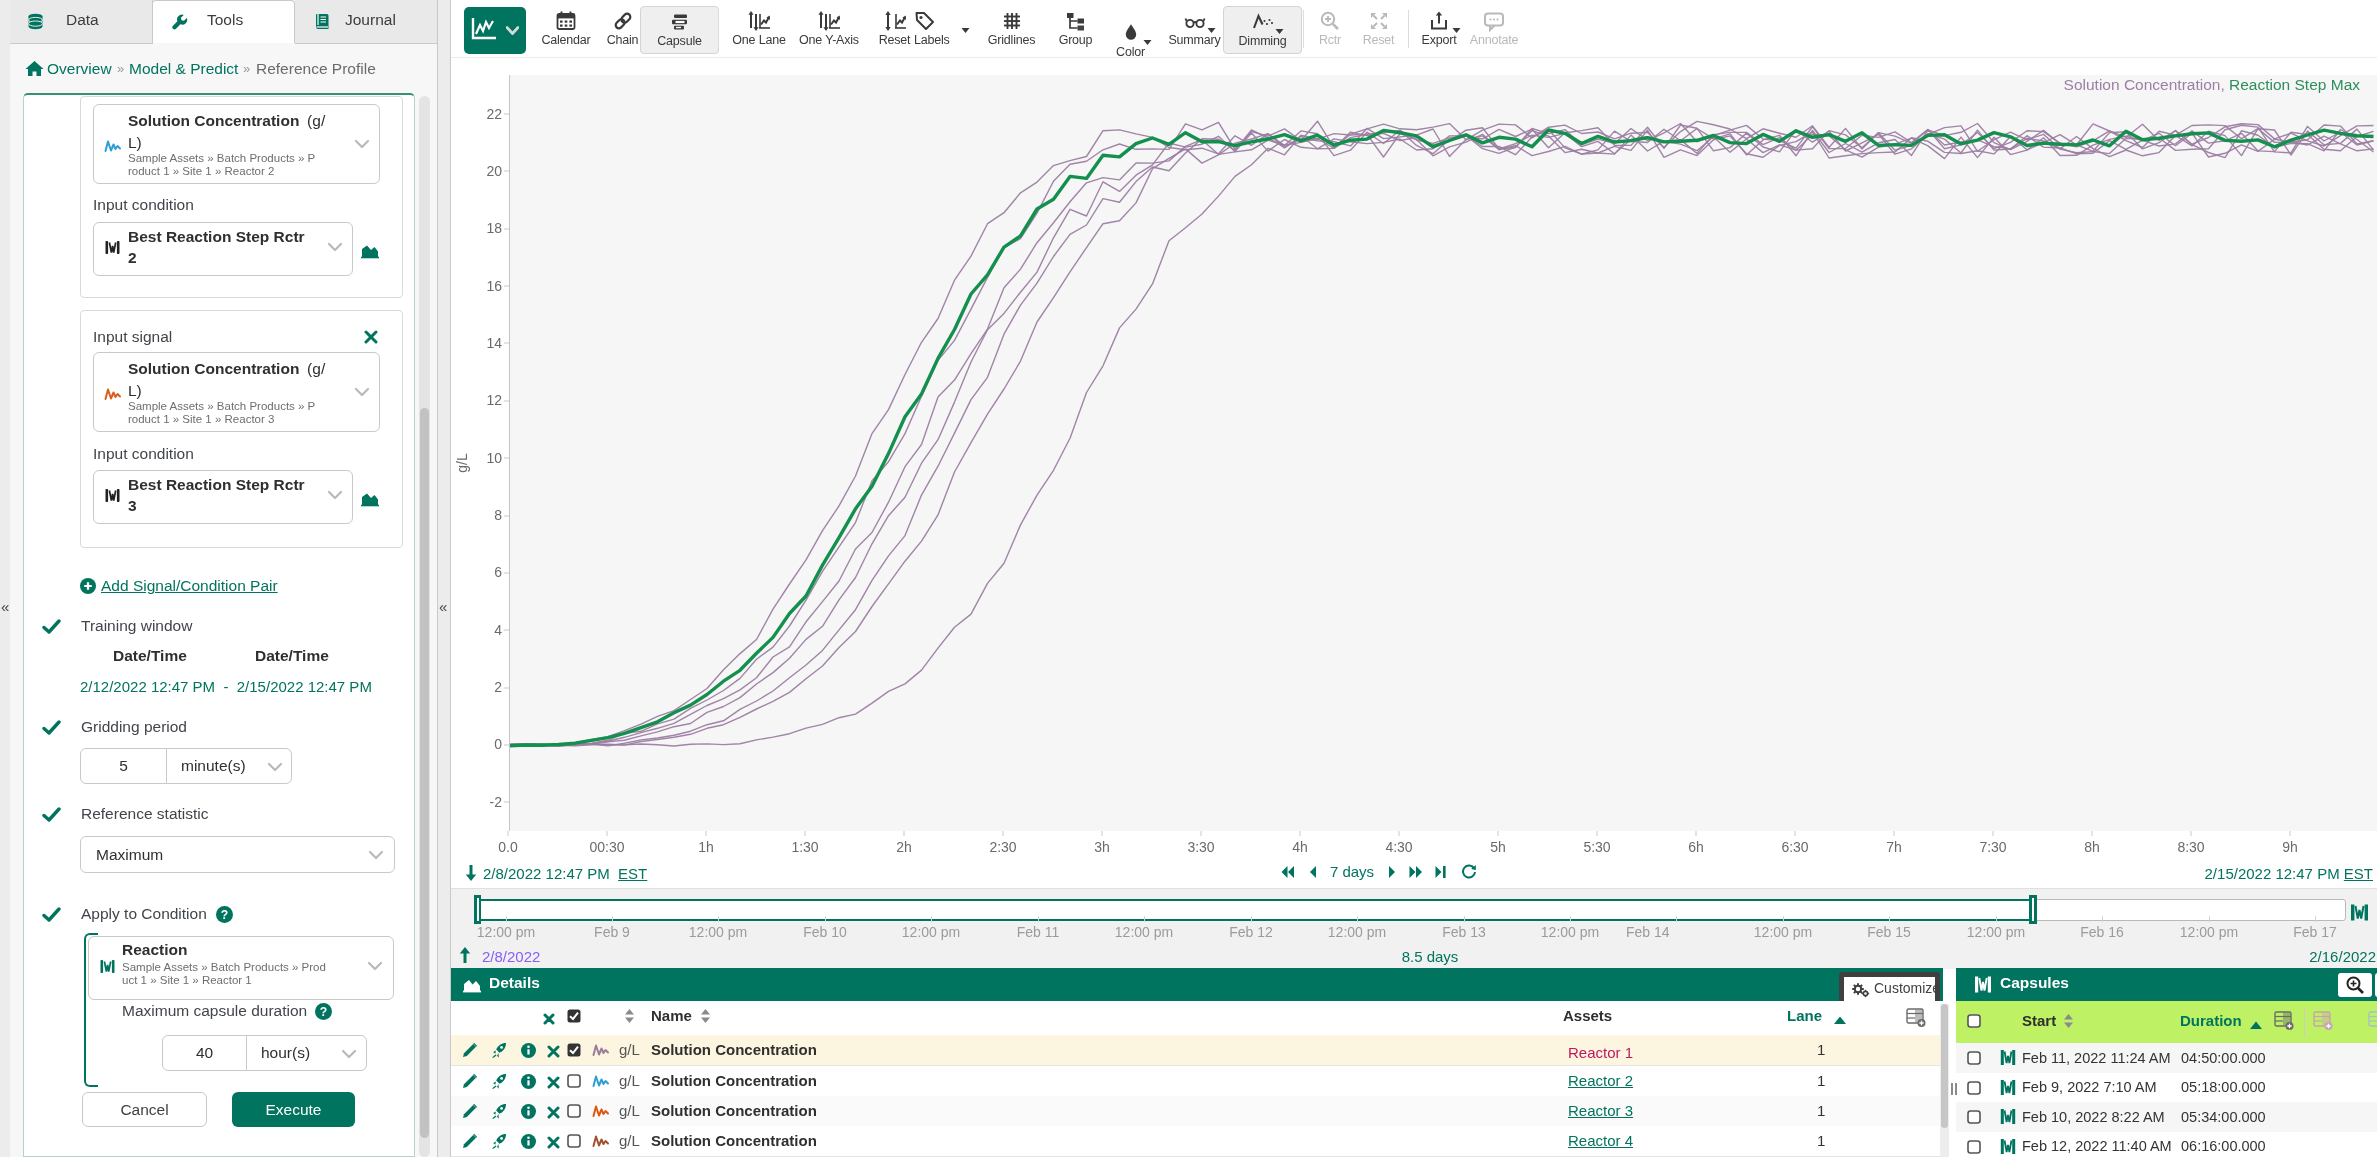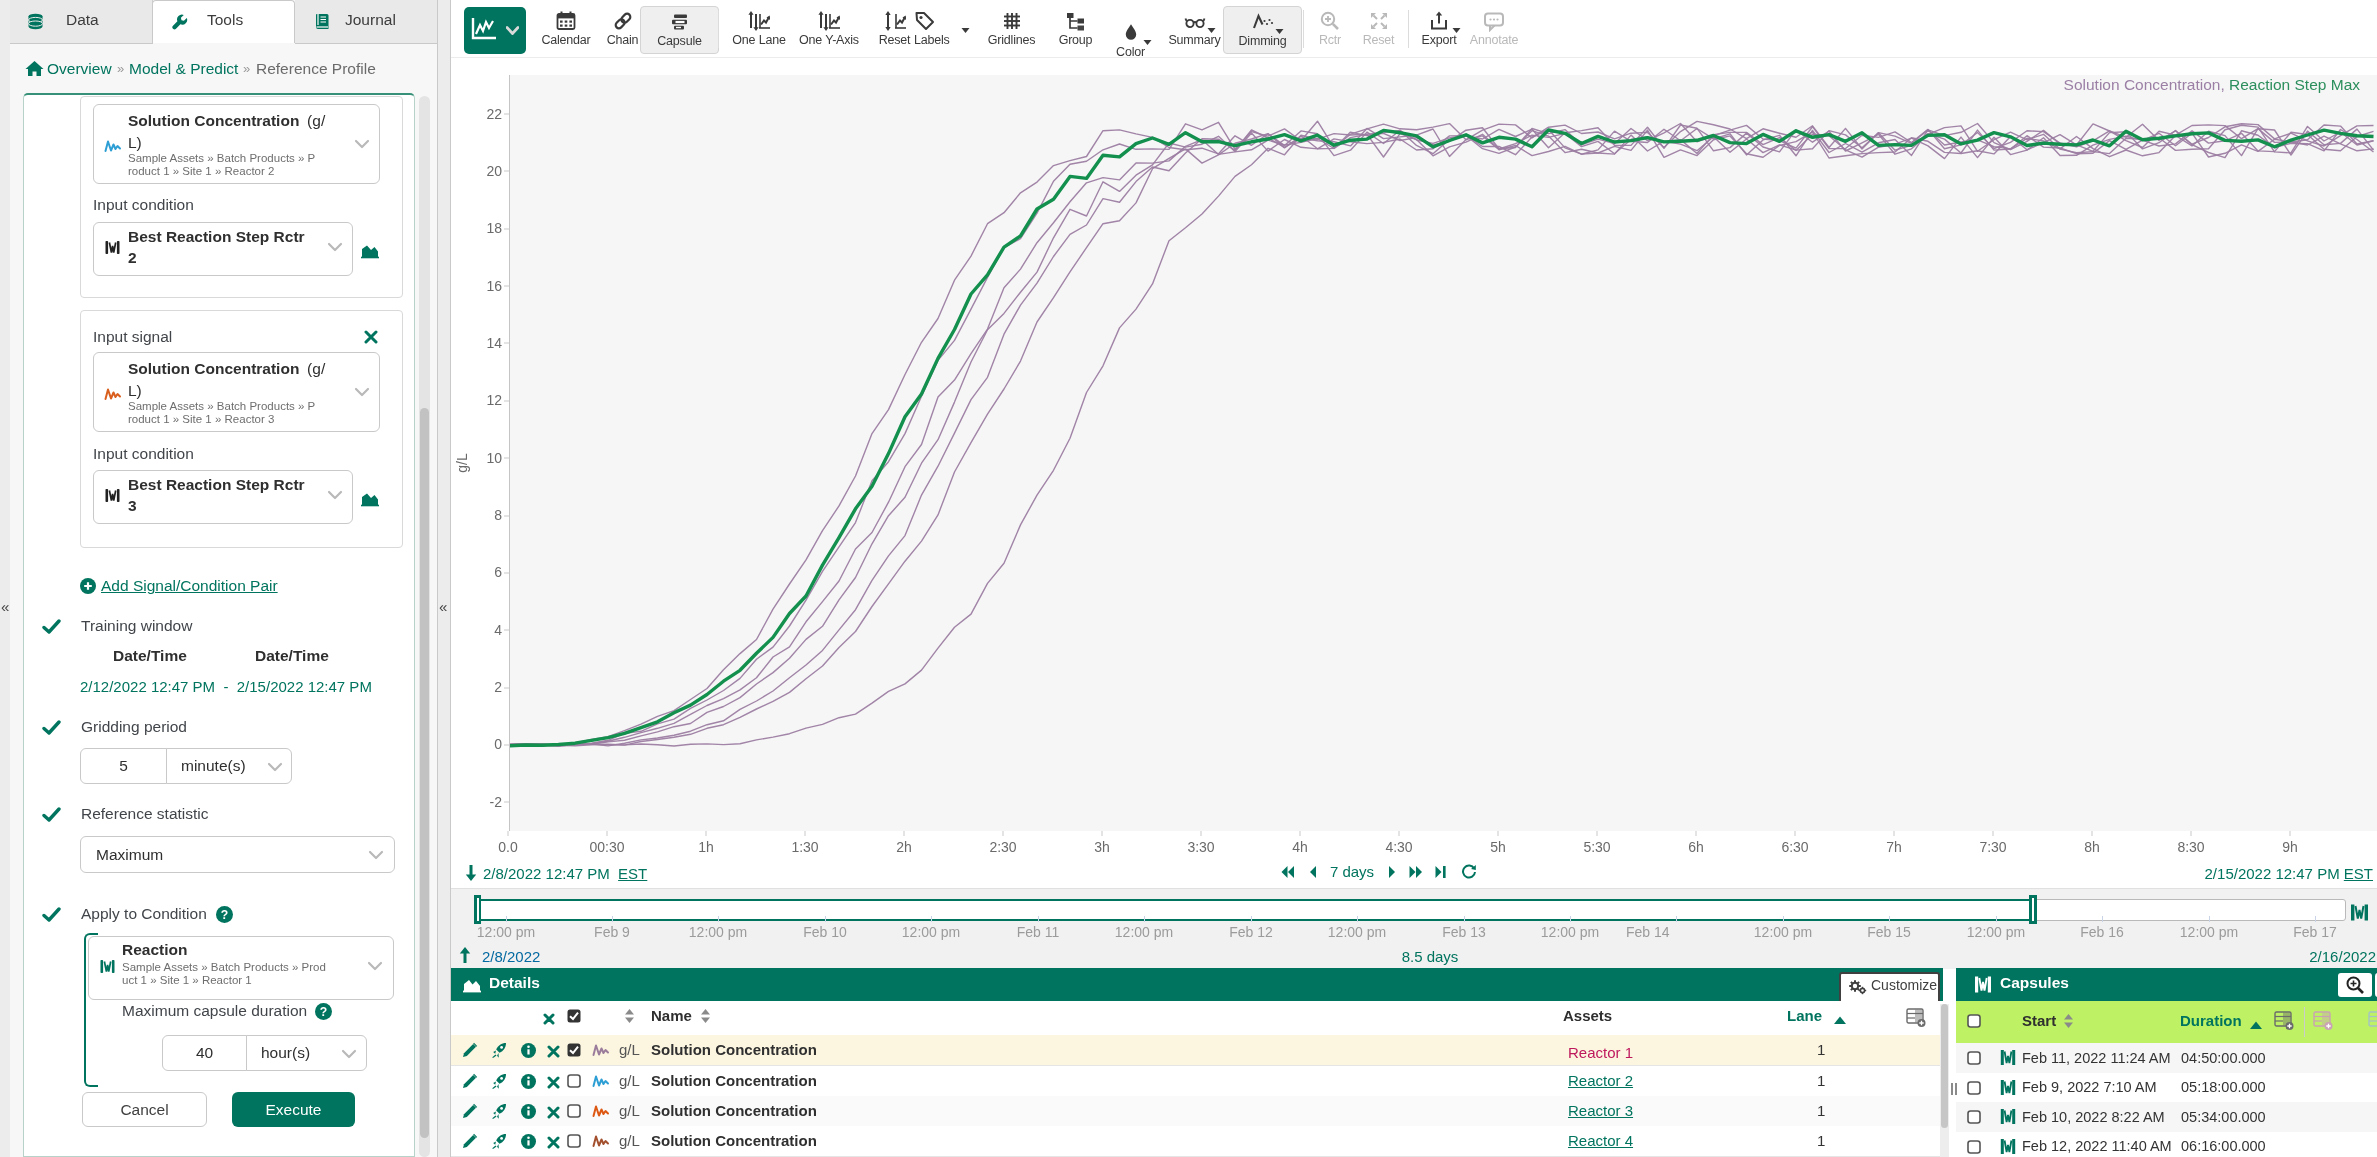--- a/index.html
+++ b/index.html
@@ -374,30 +374,30 @@
 <div style="position:absolute;left:2315px;top:916px;width:1px;height:6px;background:#c9d4e8"></div>
 <span style="position:absolute;left:2350px;top:903px"><svg width="19" height="19" viewBox="0 0 19 19" style="">
       <rect x="1" y="1.5" width="3.4" height="16" fill="#00745e"></rect>
       <rect x="14.6" y="1.5" width="3.4" height="16" fill="#00745e"></rect>
       <path d="M5.5 3 L7.8 15.5 L9.5 7 L11.2 15.5 L13.5 3" fill="none" stroke="#00745e" stroke-width="2"></path>
     </svg></span>
 <div style="position:absolute;left:458px;top:946px"><svg width="14" height="18" viewBox="0 0 14 18" style="">
       <line x1="7" y1="17" x2="7" y2="6" stroke="#00745e" stroke-width="3"></line>
       <path d="M7 1 L1.8 7.5 H12.2 Z" fill="#00745e"></path>
     </svg></div>
-<span style="position:absolute;left:482px;top:948px;font-size:15px;color:#0369a1">2/8/2022</span>
+<span style="position:absolute;left:482px;top:948px;font-size:15px;color:#8b5cf6">2/8/2022</span>
 <span style="position:absolute;left:1380px;top:948px;width:100px;text-align:center;font-size:15px;color:#00745e">8.5 days</span>
 <span style="position:absolute;left:2256px;top:948px;width:120px;text-align:right;font-size:15px;color:#00745e">2/16/2022</span>
 <div style="position:absolute;left:451px;top:968px;width:1492px;height:33px;background:#00745e">
 <span style="position:absolute;left:11px;top:7px"><svg width="20" height="19" viewBox="0 0 20 19" style="">
         <path d="M2 16 L2 9 L7 5 L10.5 9.5 L14 6 L18 11 L18 16 Z" fill="#fff"></path>
         <line x1="1" y1="16.5" x2="19" y2="16.5" stroke="#fff" stroke-width="1.8"></line>
       </svg></span>
 <span style="position:absolute;left:38px;top:6px;color:#fff;font-size:15.5px;font-weight:600">Details</span>
-<div style="position:absolute;left:1388px;top:4px;width:101px;height:36px;background:#fff;border:2px solid #404040;border-radius:3px;box-sizing:border-box">
+<div style="position:absolute;left:1388px;top:4px;width:101px;height:36px;background:#fff;border:5px solid #404040;border-radius:3px;box-sizing:border-box">
 <span style="position:absolute;left:6px;top:3px"><svg width="20" height="18" viewBox="0 0 20 18" style="">
           <g fill="#3f3f3f">
             <circle cx="8" cy="9" r="3.2" fill="none" stroke="#3f3f3f" stroke-width="2"></circle>
 <g stroke="#3f3f3f" stroke-width="2">
               <line x1="8" y1="3.2" x2="8" y2="5.4"></line>
               <line x1="8" y1="12.6" x2="8" y2="14.8"></line>
               <line x1="2.2" y1="9" x2="4.4" y2="9"></line>
               <line x1="11.6" y1="9" x2="13.8" y2="9"></line>
               <line x1="3.9" y1="4.9" x2="5.5" y2="6.5"></line>
               <line x1="10.5" y1="11.5" x2="12.1" y2="13.1"></line>

